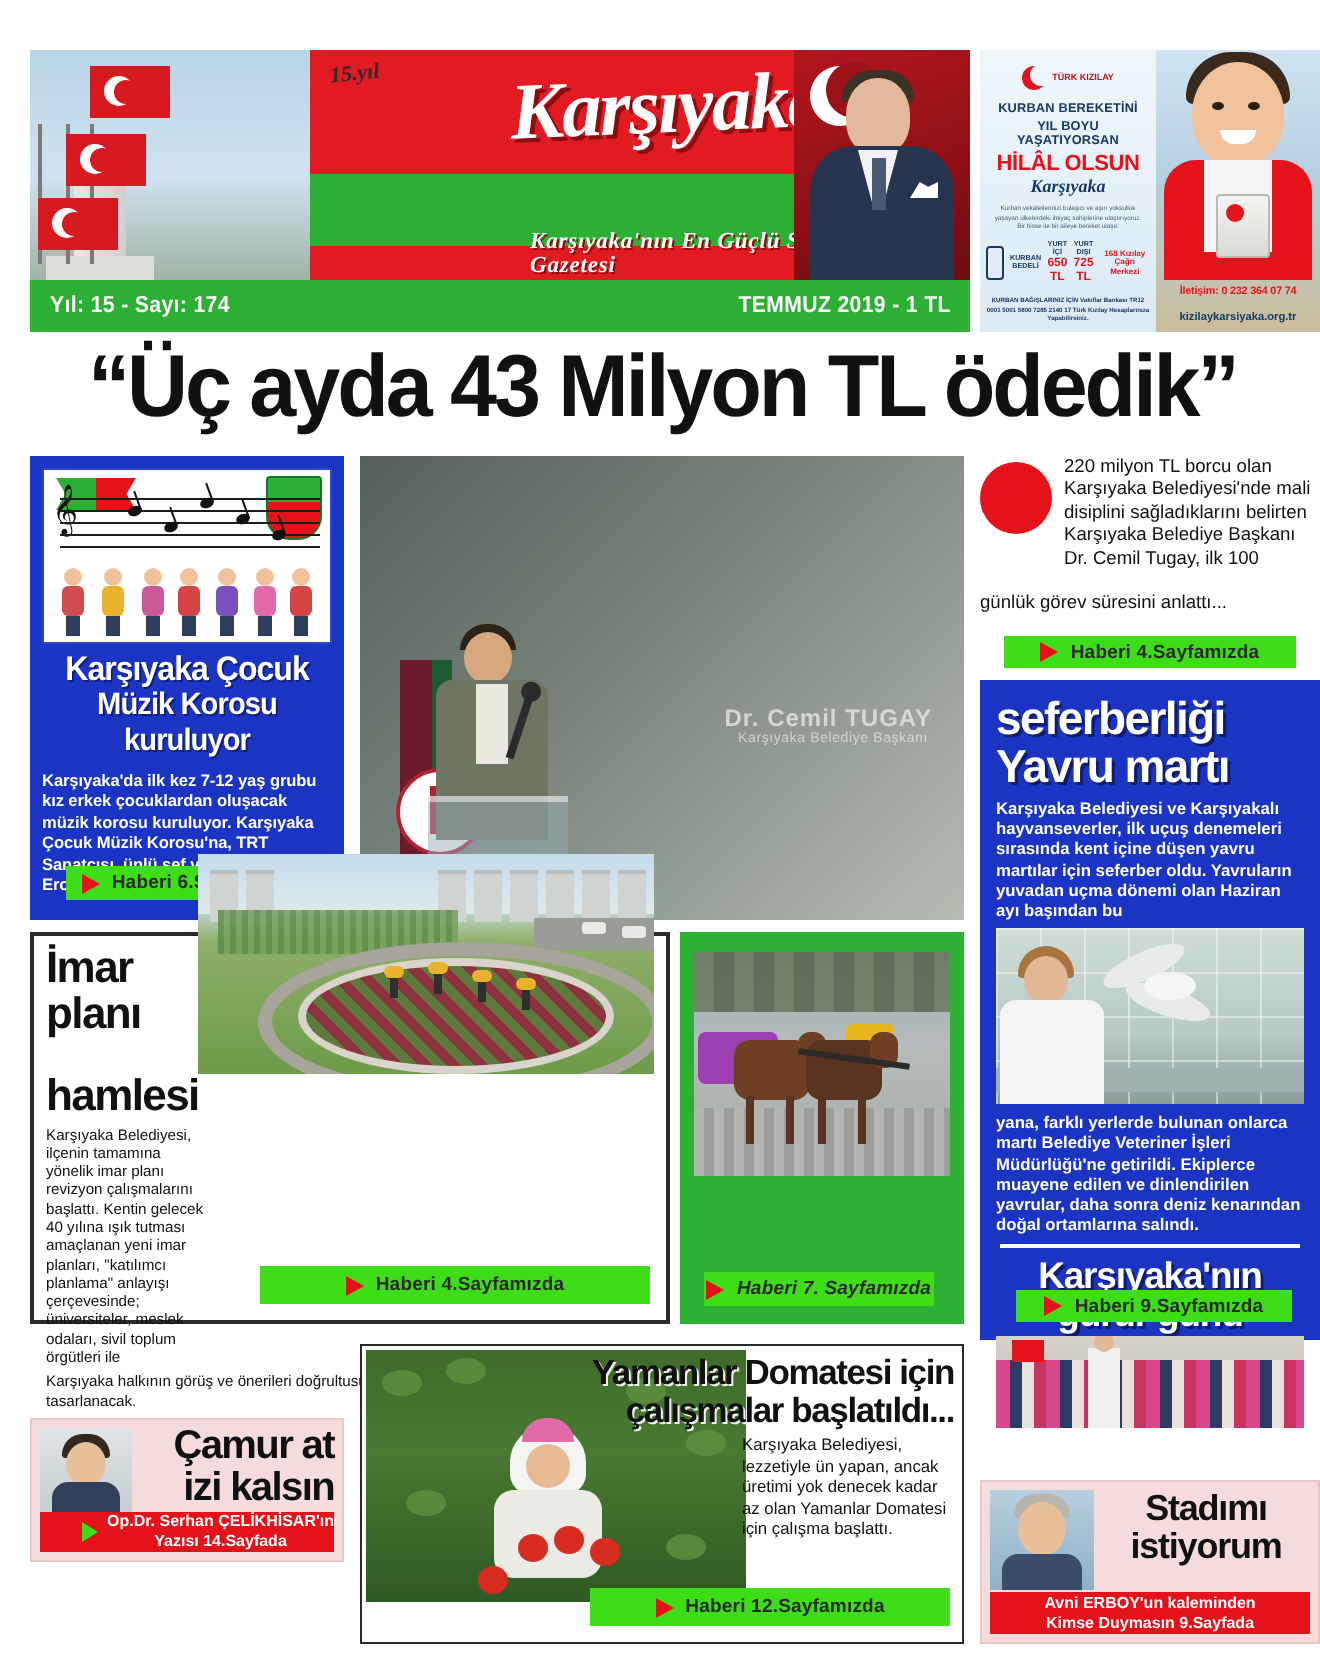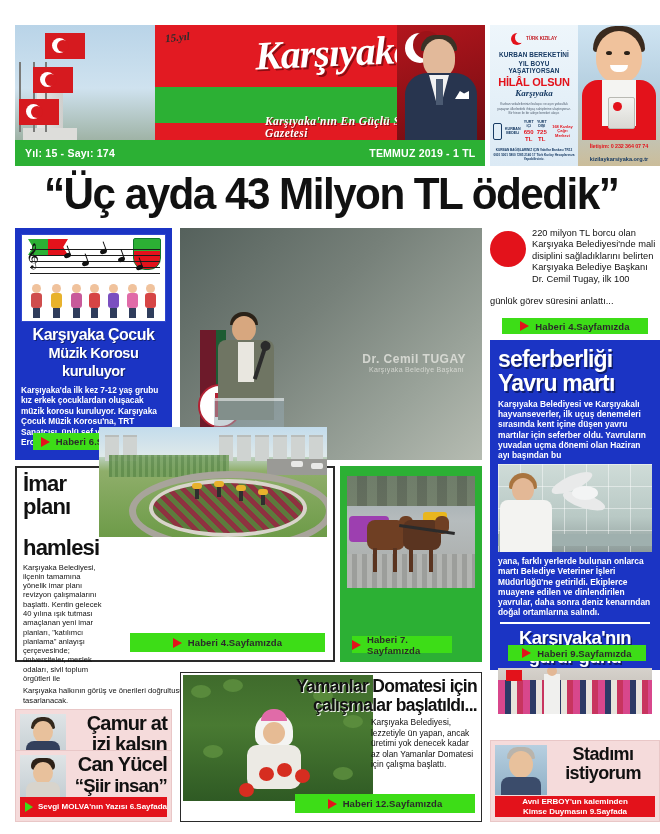--- a/index.html
+++ b/index.html
@@ -236,21 +236,21 @@
   .boxF-img .trees{position:absolute;left:0;top:0;width:100%;height:30px;
     background:repeating-linear-gradient(90deg,#5c6b4d 0 10px,#465139 10px 20px);opacity:.7;}
   .boxF-img .cart{position:absolute;left:2px;top:40px;width:40px;height:26px;border-radius:4px;background:#9d3fb0;}
   .boxF-img .taxi{position:absolute;left:76px;top:36px;width:24px;height:14px;border-radius:3px;background:#e9b61d;}
   .boxF-img .horse{position:absolute;top:44px;width:38px;height:30px;border-radius:8px;background:#6f3f23;}
   .boxF-img .horse.h1{left:20px;}
   .boxF-img .horse.h2{left:56px;background:#5a3420;}
   .boxF-img .horse .leg{position:absolute;bottom:-22px;width:4px;height:24px;background:#5a3420;}
   .boxF-img .horse .head{position:absolute;right:-8px;top:-4px;width:14px;height:18px;border-radius:6px;background:#6f3f23;}
   .boxF-img .shaft{position:absolute;left:52px;top:52px;width:56px;height:3px;background:#2b2b2b;transform:rotate(8deg);}
-  .boxF-btn{position:absolute;left:10px;bottom:7px;width:100px;height:17px;}
+  .boxF-btn{position:absolute;left:10px;bottom:7px;width:115px;height:17px;font-style:italic;}
 
   
   .colbox{position:absolute;left:15px;width:157px;height:72px;background:#f5dbdb;
     border:1px solid #e9c7c7;box-sizing:border-box;}
   .colbox.g{top:672px;margin-top:37px;}
   .colbox.h{top:750px;}
   .colbox .ph{position:absolute;left:4px;top:4px;width:46px;height:44px;overflow:hidden;
     background:linear-gradient(180deg,#dfe4e6,#c3cdd2);}
   .colbox .ph .hd{position:absolute;left:13px;top:7px;width:20px;height:22px;border-radius:50%;background:#e8c19c;}
   .colbox .ph .hr{position:absolute;left:11px;top:3px;width:24px;height:12px;border-radius:12px 12px 2px 2px;background:#33281d;}
@@ -569,35 +569,20 @@
     </div>
     <div class="rb redbtn">
       <span class="tri"></span>
       <span class="txt">
         <span>Op.Dr. Serhan ÇELİKHİSAR'ın</span><br>
         <span>Yazısı 14.Sayfada</span>
       </span>
     </div>
   </div>
 
-  <div class="colbox h">
-    <div class="ph f">
-      <div class="hr"></div>
-      <div class="hd"></div>
-      <div class="bd"></div>
-    </div>
-    <div class="ttl">
-      <div>Can Yücel</div>
-      <div class="sm">“Şiir insan”</div>
-    </div>
-    <div class="rb redbtn">
-      <span class="tri"></span>
-      <span class="txt">Sevgi MOLVA'nın Yazısı 6.Sayfada</span>
-    </div>
-  </div>
 
   <div class="boxI">
     <div class="boxI-img">
       <div class="leaf" style="left:8px;top:10px"></div>
         <div class="leaf" style="left:40px;top:4px"></div>
       <div class="leaf" style="left:130px;top:14px"></div>
         <div class="leaf" style="left:160px;top:40px"></div>
       <div class="leaf" style="left:20px;top:70px"></div>
         <div class="leaf" style="left:150px;top:92px"></div>
       <div class="woman">

